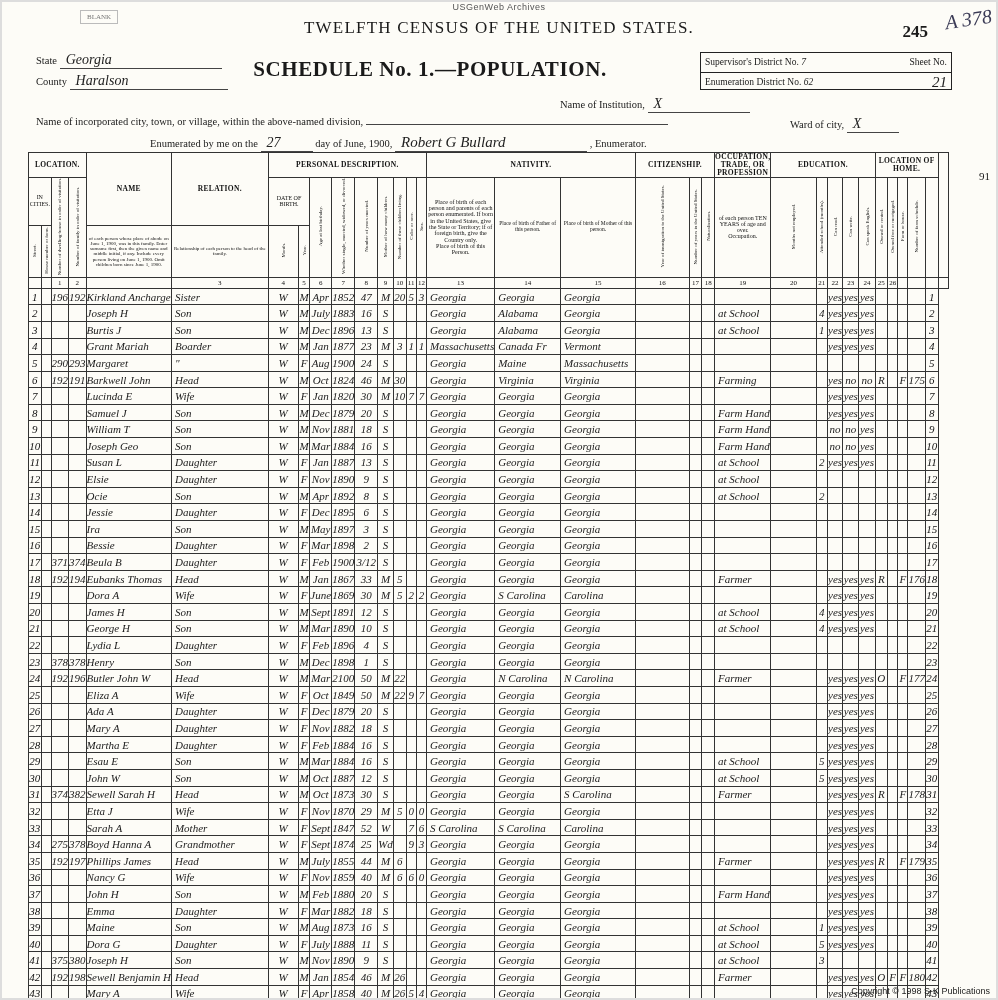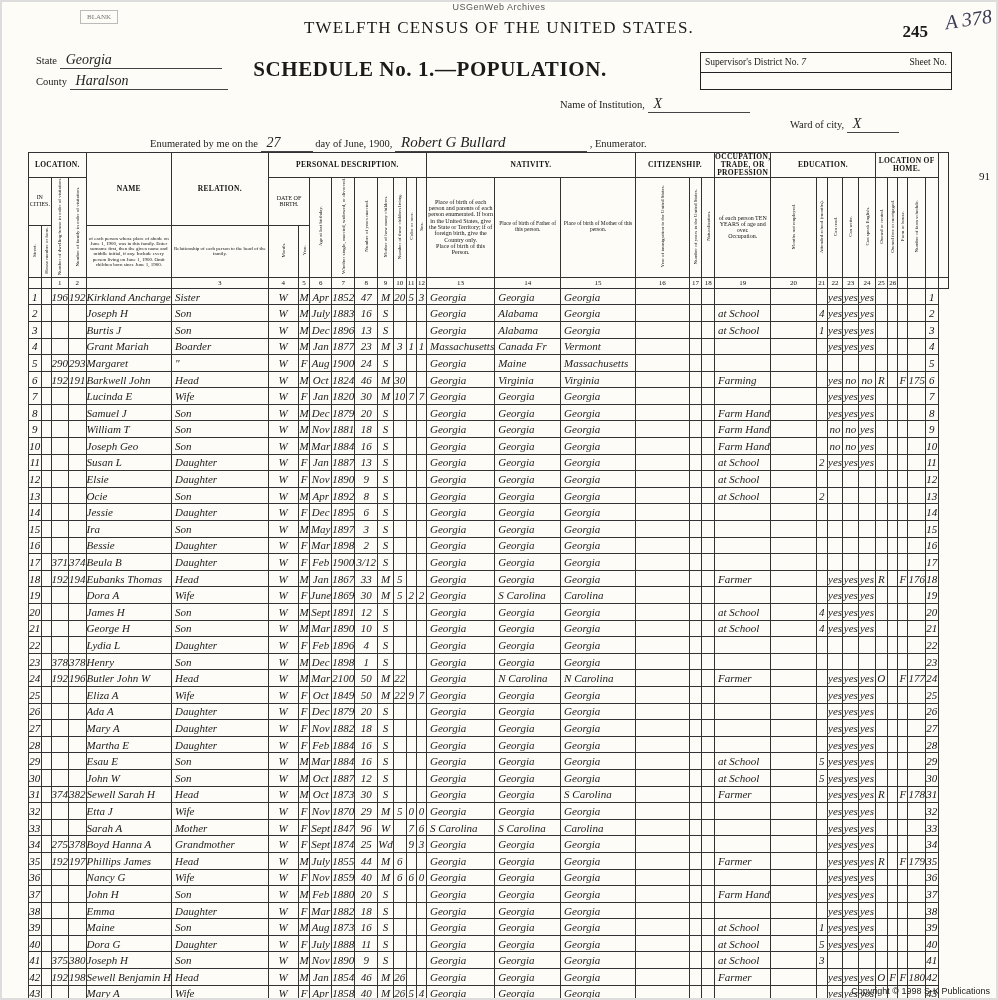--- a/index.html
+++ b/index.html
@@ -45,33 +45,42 @@
   <div class="page-no">245</div>
   <div class="title1">TWELFTH CENSUS OF THE UNITED STATES.</div>
   <div class="title2">SCHEDULE No. 1.—POPULATION.</div>
 
   <div class="hdrbox sup">
     <div>
       <span>Supervisor's District No.</span>
       <span class="hw">7</span>
       <span style="float:right;">Sheet No.</span>
     </div>
+    <div>
+      <span>Enumeration District No.</span>
+      <span class="hw">62</span>
+      <span class="hw" style="float:right;font-size:15px;">21</span>
+    </div>
   </div>
 
   <div class="fieldline" style="top:52px;left:36px;">
     <span>State</span>
     <span class="fl-val hw" style="width:150px;">Georgia</span>
   </div>
   <div class="fieldline" style="top:73px;left:36px;">
     <span>County</span>
     <span class="fl-val hw" style="width:146px;">Haralson</span>
   </div>
   <div class="fieldline" style="top:96px;left:560px;">
     <span>Name of Institution,</span>
     <span class="fl-val hw" style="width:90px;">X</span>
+  </div>
+  <div class="fieldline" style="top:116px;left:36px;">
+    <span>Name of incorporated city, town, or village, within the above-named division,</span>
+    <span class="fl-val" style="width:290px;"></span>
   </div>
   <div class="fieldline" style="top:116px;left:790px;">
     <span>Ward of city,</span>
     <span class="fl-val hw" style="width:40px;">X</span>
   </div>
   <div class="fieldline" style="top:134px;left:150px;">
     <span>Enumerated by me on the</span>
     <span class="fl-val hw" style="width:40px;">27</span>
     <span>day of June, 1900,</span>
     <span class="fl-val hw" style="width:180px;font-size:15px;">Robert G Bullard</span>
@@ -1297,21 +1306,21 @@
           <td class="rn">33</td>
           <td class="ctr tiny"></td>
           <td class="ctr tiny"></td>
           <td class="ctr tiny"></td>
           <td class="nm">Sarah A</td>
           <td style="padding-left: 3px;">Mother</td>
           <td class="ctr tiny">W</td>
           <td class="ctr tiny">F</td>
           <td class="ctr tiny">Sept</td>
           <td class="ctr tiny">1847</td>
-          <td class="ctr tiny">96</td>
+          <td class="ctr tiny">52</td>
           <td class="ctr tiny">W</td>
           <td class="ctr tiny"></td>
           <td class="ctr tiny">7</td>
           <td class="ctr tiny">6</td>
           <td style="padding-left: 3px;">S Carolina</td>
           <td style="padding-left: 3px;">S Carolina</td>
           <td style="padding-left: 3px;">Carolina</td>
           <td class="ctr tiny"></td>
           <td class="ctr tiny"></td>
           <td class="ctr tiny"></td>

